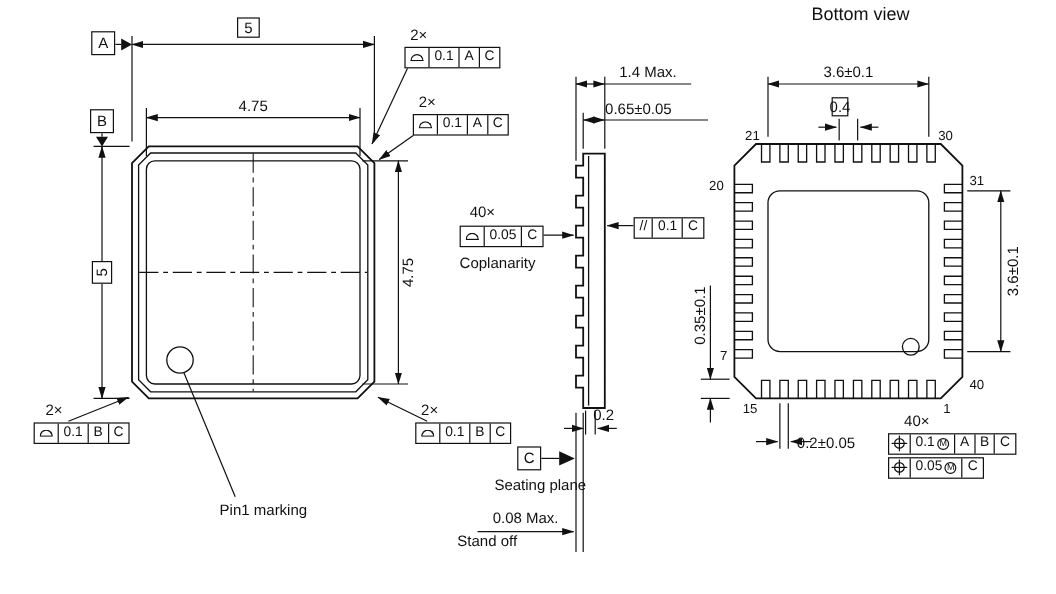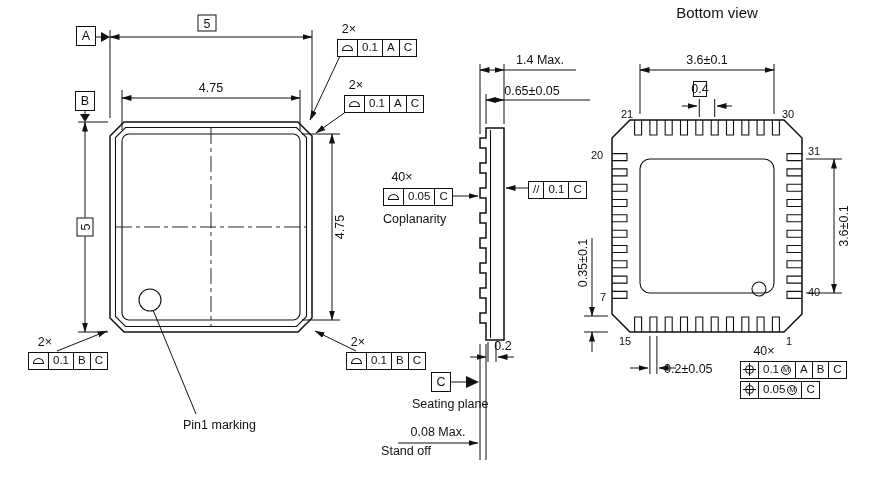--- a/index.html
+++ b/index.html
@@ -264,18 +264,18 @@
         </i>
     </span>
     <span class="cell">C</span>
   </div>
 
   <div class="lbl small" style="left:627px;top:114px">21</div>
   <div class="lbl small" style="left:788px;top:114px">30</div>
   <div class="lbl small" style="left:597px;top:155px">20</div>
   <div class="lbl small" style="left:814px;top:151px">31</div>
   <div class="lbl small" style="left:603px;top:297px">7</div>
-  <div class="lbl small" style="left:814px;top:292px">40</div>
+  <div class="lbl small" style="left:814px;top:321px">40</div>
   <div class="lbl small" style="left:625px;top:341px">15</div>
   <div class="lbl small" style="left:789px;top:341px">1</div>
 
 
 </div>
 
 </body></html>

